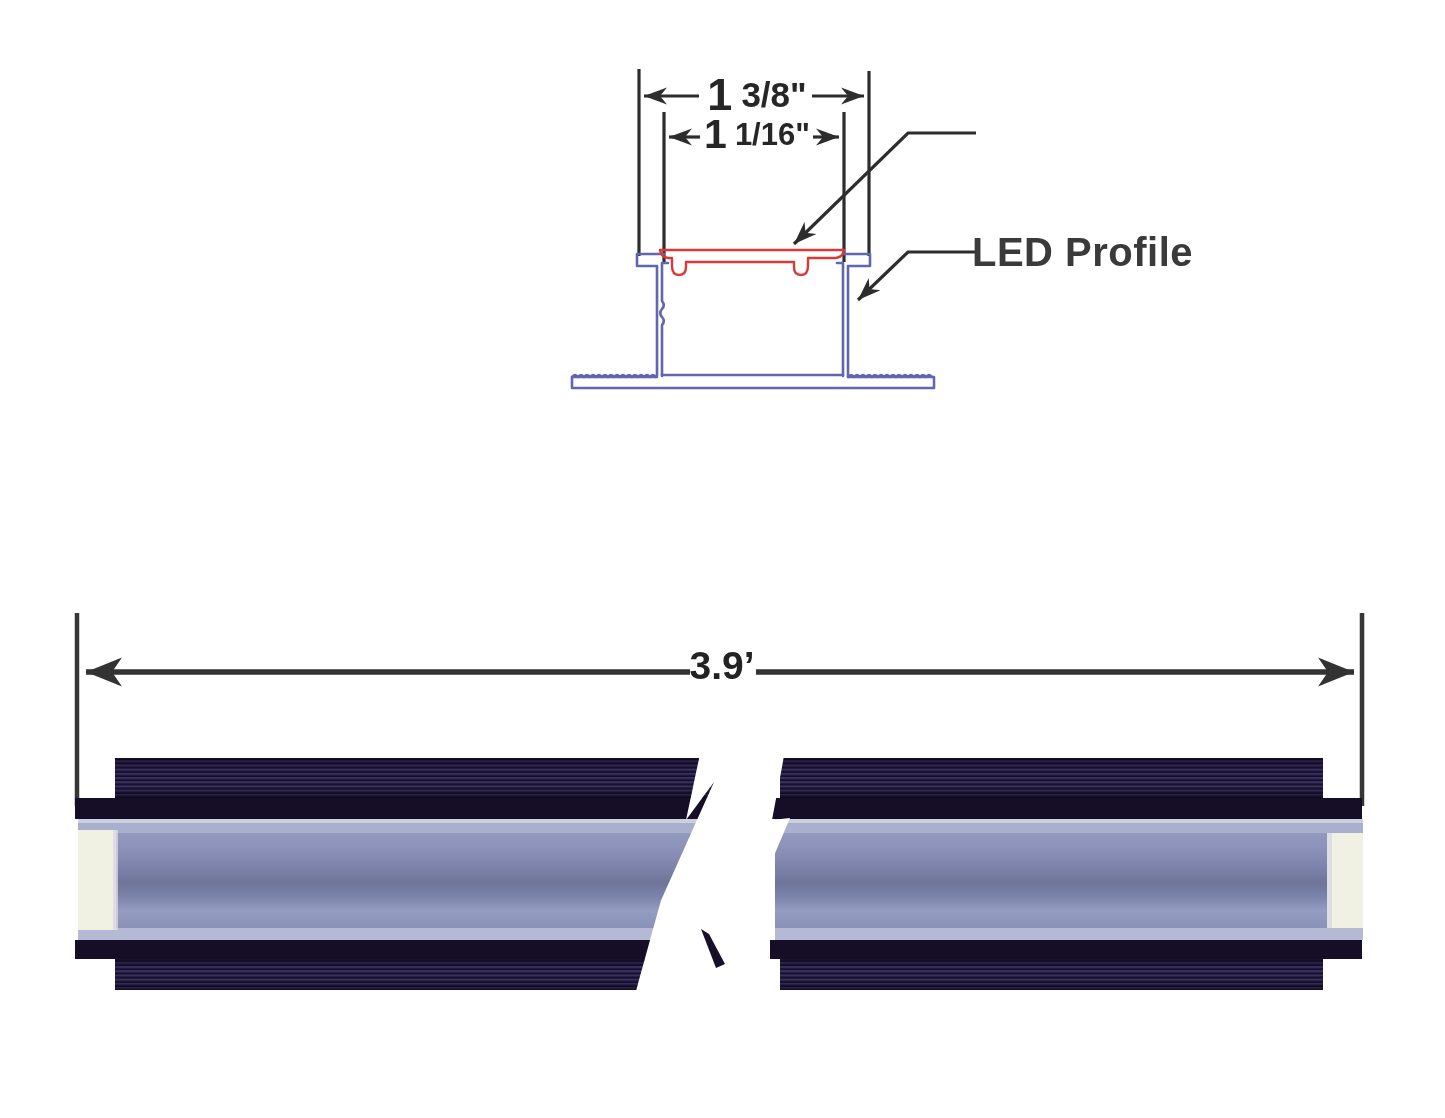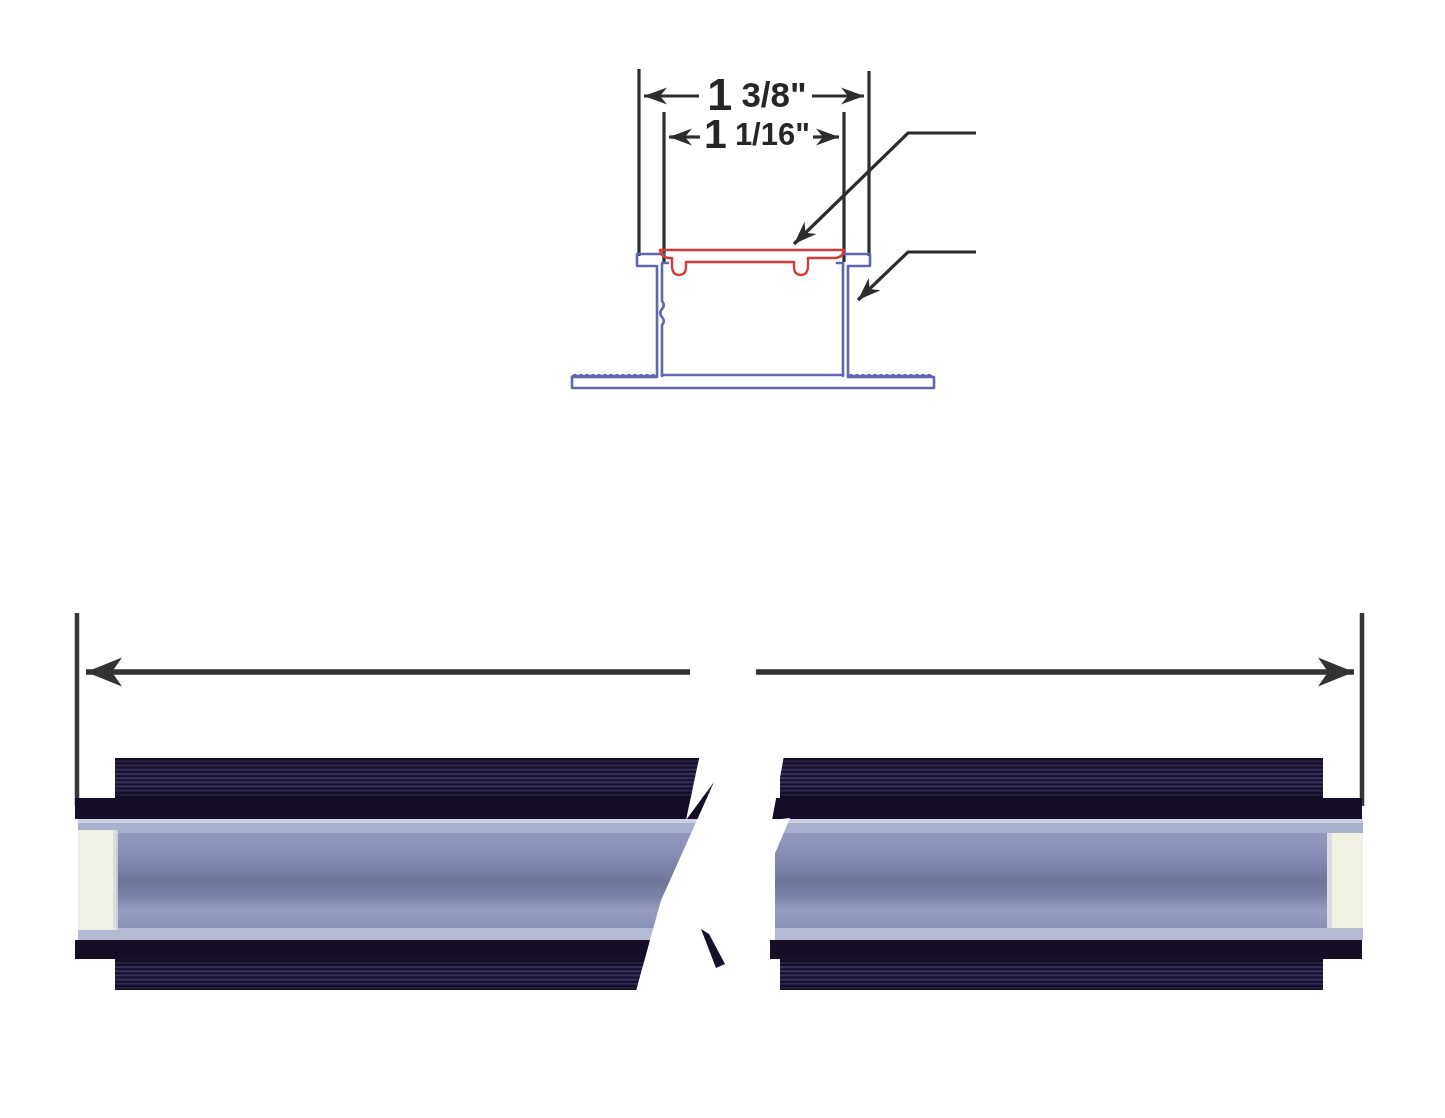--- a/index.html
+++ b/index.html
@@ -70,20 +70,21 @@
     <path d="M 660 250 L 844 250 Q 843 257 836 258 L 808 258 L 808 266 Q 808 275 801 275 Q 794 275 794 267 L 794 262 L 686 262 L 686 267 Q 686 275 679 275 Q 672 275 672 266 L 672 258 L 668 258 Q 661 257 660 250 Z" stroke="#d83a3a" stroke-width="2.4" fill="none" stroke-linejoin="round"></path>
   </svg>
 
   <div class="dim dim-outer" style="left:640px;top:72px;width:234px;">
     <span class="whole">1</span><span class="frac">3/8"</span>
   </div>
   <div class="dim dim-inner" style="left:648px;top:114px;width:218px;">
     <span class="whole">1</span><span class="frac">1/16"</span>
   </div>
 
+  <div class="part-label" style="left:972px;top:232px;">LED Profile</div>
 
   <svg class="abs" style="left:0px;top:600px" width="1445" height="440" viewBox="0 600 1445 440">
     <defs>
       <marker id="ah-b" viewBox="-50 -25 100 50" markerWidth="100" markerHeight="50" refX="0" refY="0" orient="auto" markerUnits="userSpaceOnUse">
         <path d="M0,0 L-36,-14.5 L-26,0 L-36,14.5 Z" fill="#333333"></path>
       </marker>
       <pattern id="ribs" x="0" y="0" width="6" height="4.2" patternUnits="userSpaceOnUse">
         <rect width="6" height="4.2" fill="#271d44"></rect>
         <rect width="6" height="1.6" y="0" fill="#3a3164"></rect>
         <rect width="6" height="1.2" y="2.9" fill="#0f0a1e"></rect>
@@ -147,14 +148,15 @@
       <rect x="770" y="940" width="592" height="19" fill="#160d26"></rect>
       <rect x="780" y="959" width="543" height="31" fill="url(#ribs)"></rect>
       <rect x="780" y="959" width="543" height="31" fill="url(#fshade)"></rect>
       <rect x="1327" y="833" width="36" height="95" fill="#f1f1e3"></rect>
       <rect x="1327" y="833" width="5" height="95" fill="#d8dae2" opacity="0.8"></rect>
     </g>
 
     <polygon points="701,929 709,934 725,964 716,968" fill="#171028"></polygon>
   </svg>
 
+  <div class="length-label" style="left:622px;top:646px;width:200px;">3.9’</div>
 
 </div>
 
 </body></html>

